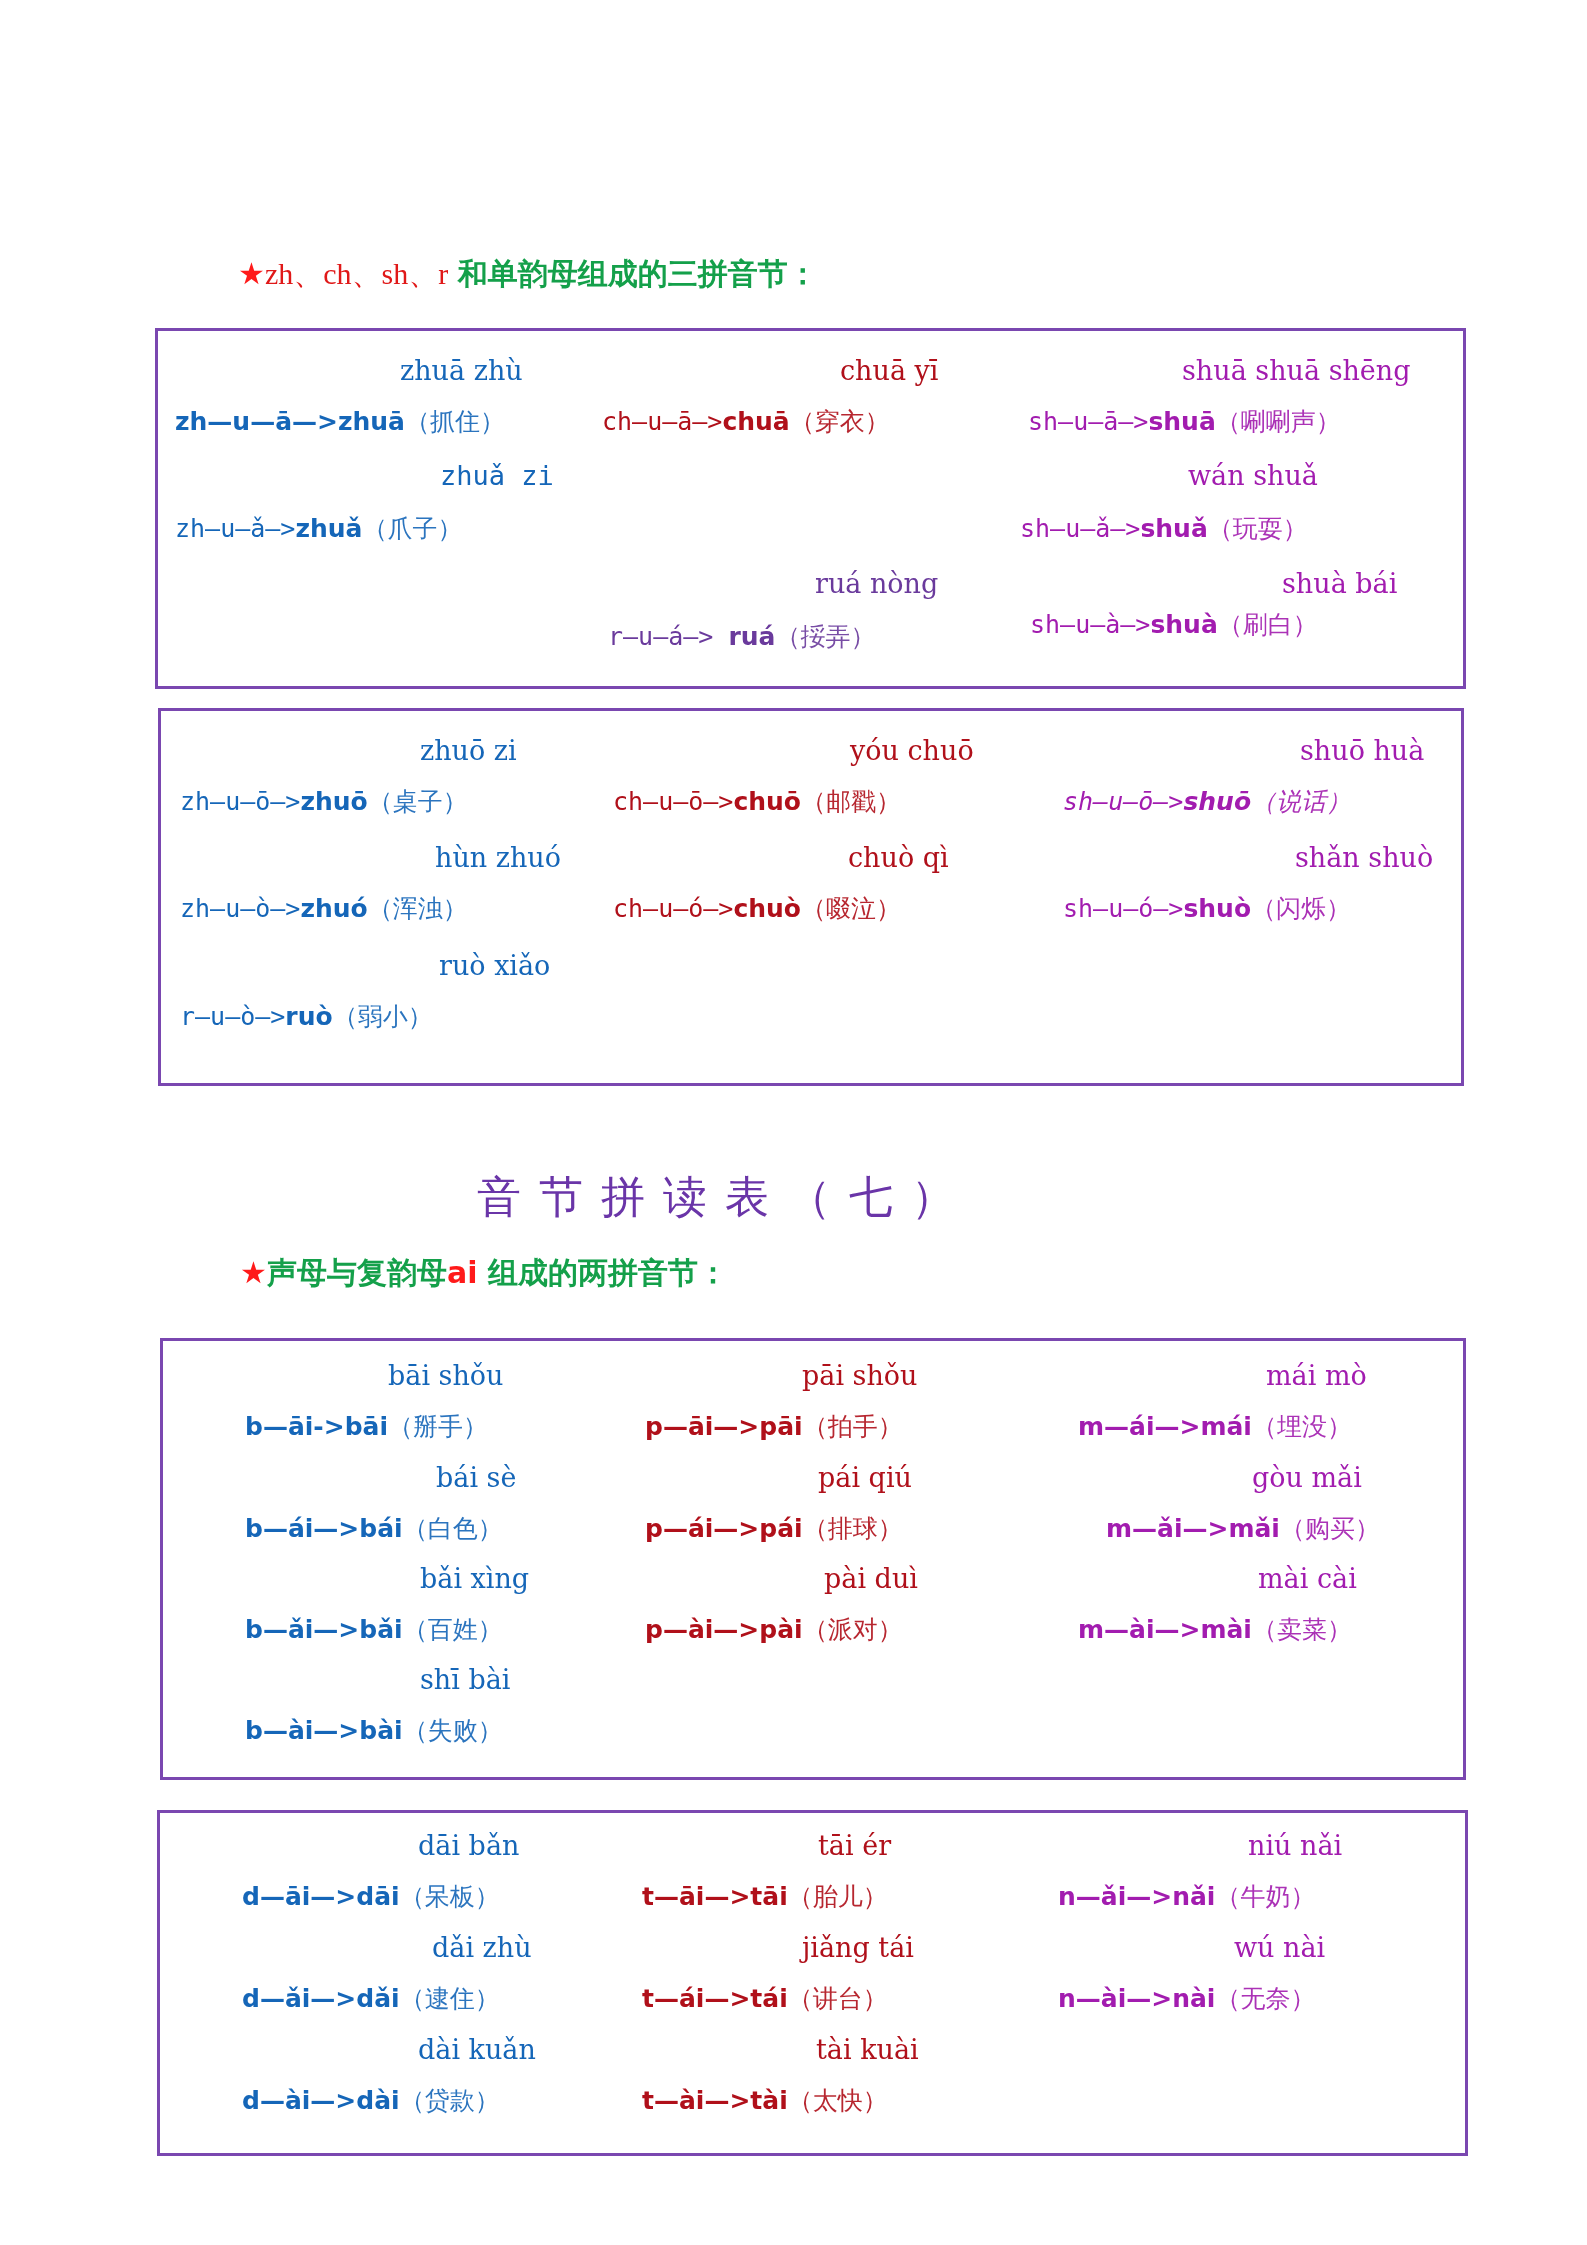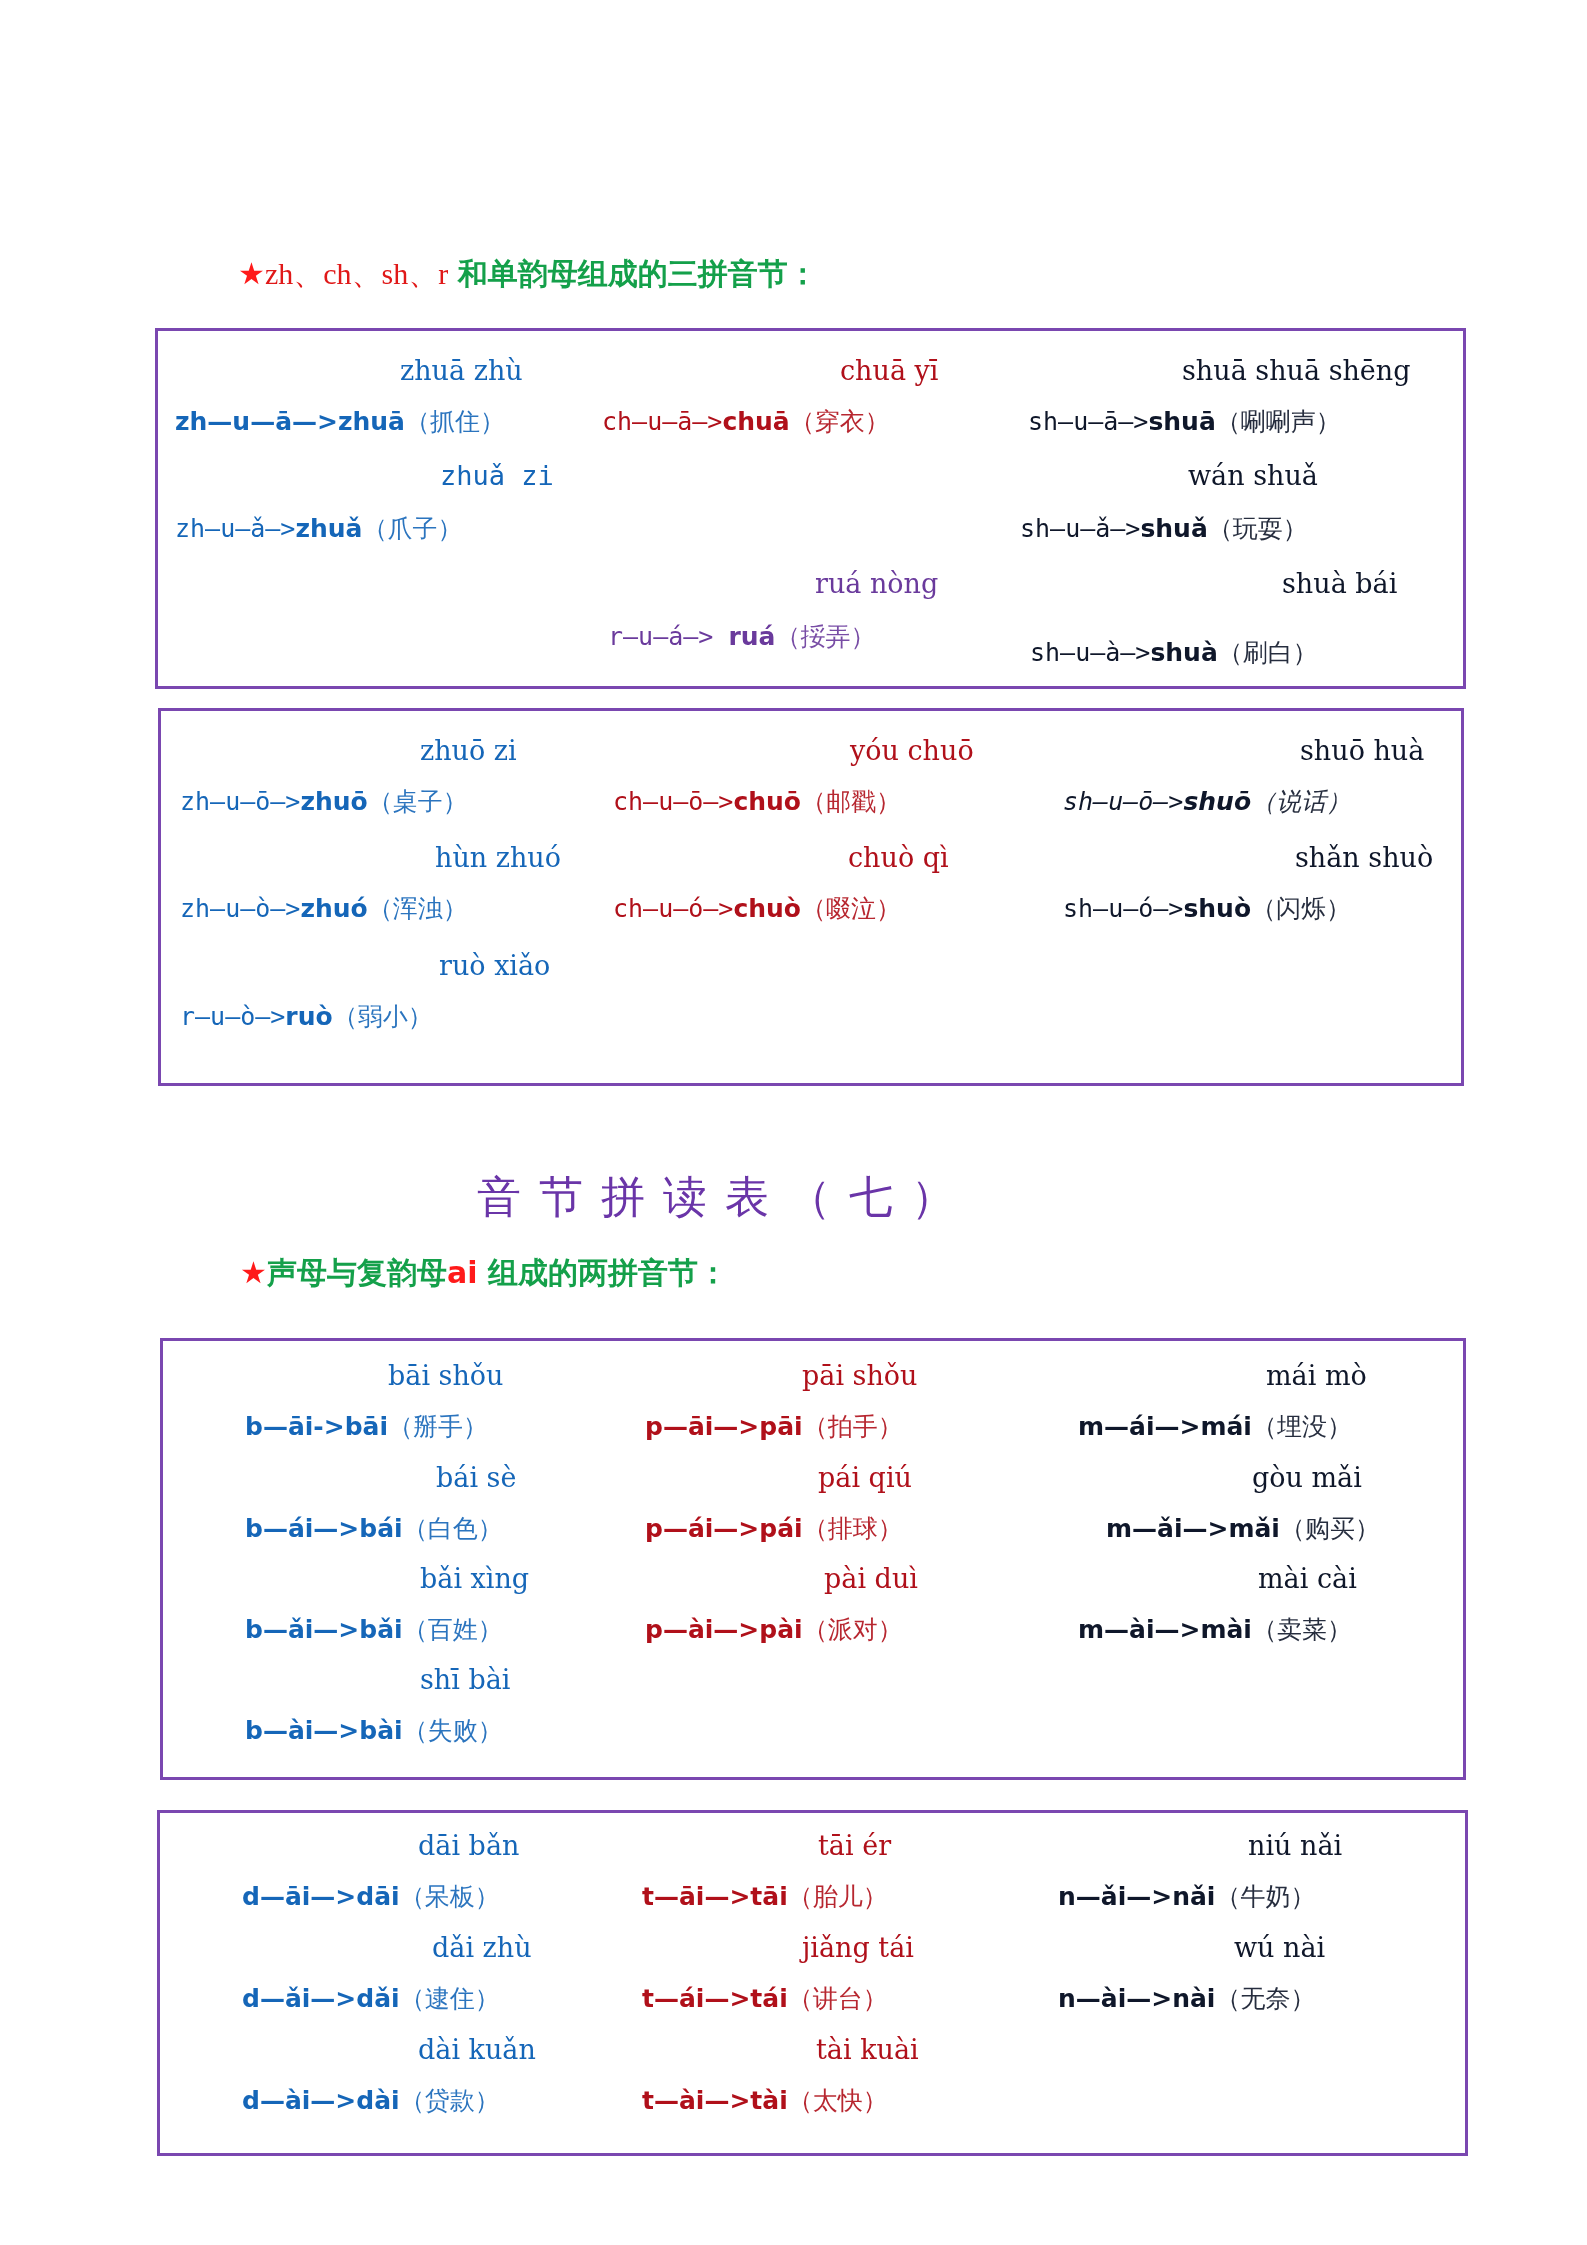--- a/index.html
+++ b/index.html
@@ -14,21 +14,21 @@
            font-size:44px; color:#6a35a8; letter-spacing:18px;
            font-family:"DejaVu Sans", sans-serif; padding-left:80px; box-sizing:border-box; }
   .box { position:absolute; border:3px solid #7a47b0; box-sizing:border-box; }
   .py { position:absolute; white-space:nowrap; font-size:27px; }
   .sp { position:absolute; white-space:nowrap; font-size:25px; }
   .sp b { font-family:"DejaVu Sans", sans-serif; font-weight:bold; }
   .sp .mid { font-family:"DejaVu Sans Mono", monospace; }
   .sp .word { font-family:"DejaVu Sans", sans-serif; font-weight:normal; opacity:0.9; }
   .blue { color:#1566b8; }
   .red { color:#b0101a; }
-  .green { color:#0f172a; }
+  .green { color:#a21caf; }
   .purple { color:#6a3a9c; }
 </style>
 </head>
 <body>
 
 <div class="heading" style="left:238px; top:254px;">
   <span class="star">★</span><span class="red-txt">zh、ch、sh、r</span> <span class="green-txt">和单韵母组成的三拼音节：</span>
 </div>
 
 <div class="box" style="left:155px; top:328px; width:1311px; height:361px;"></div>
@@ -53,21 +53,21 @@
 
 <div class="py green" style="left:1182px; top:355px;">shuā shuā shēng</div>
 <div class="sp green" style="left:1028px; top:405px;">
   <span class="mid">sh—u—ā—&gt;</span><b>shuā</b><span class="word">（唰唰声）</span>
 </div>
 <div class="py green" style="left:1188px; top:460px;">wán shuǎ</div>
 <div class="sp green" style="left:1020px; top:512px;">
   <span class="mid">sh—u—ǎ—&gt;</span><b>shuǎ</b><span class="word">（玩耍）</span>
 </div>
 <div class="py green" style="left:1282px; top:568px;">shuà bái</div>
-<div class="sp green" style="left:1030px; top:636px;">
+<div class="sp green" style="left:1030px; top:608px;">
   <span class="mid">sh—u—à—&gt;</span><b>shuà</b><span class="word">（刷白）</span>
 </div>
 
 <div class="box" style="left:158px; top:708px; width:1306px; height:378px;"></div>
 
 <div class="py blue" style="left:420px; top:735px;">zhuō zi</div>
 <div class="sp blue" style="left:180px; top:785px;">
   <span class="mid">zh—u—ō—&gt;</span><b>zhuō</b><span class="word">（桌子）</span>
 </div>
 <div class="py blue" style="left:435px; top:842px;">hùn zhuó</div>

